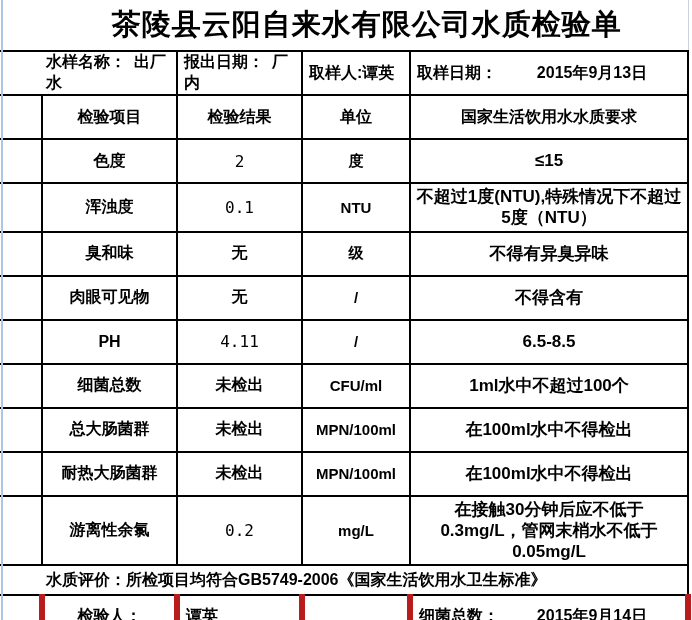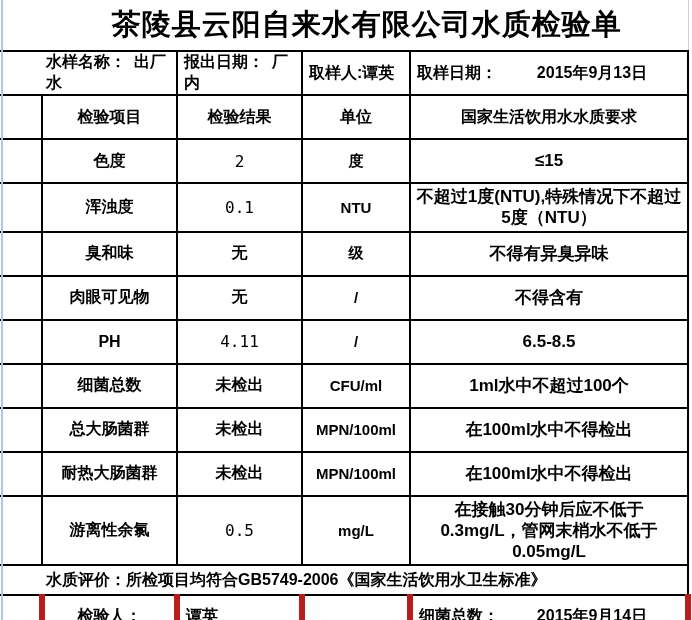--- a/index.html
+++ b/index.html
@@ -196,21 +196,21 @@
     <tr class="data-row">
       <td class="bcell no">8</td>
       <td class="bcell item">耐热大肠菌群</td>
       <td class="bcell result">未检出</td>
       <td class="bcell unit">MPN/100ml</td>
       <td class="bcell req">在100ml水中不得检出</td>
     </tr>
     <tr class="data-row">
       <td class="bcell no">9</td>
       <td class="bcell item">游离性余氯</td>
-      <td class="bcell result num">0.5</td>
+      <td class="bcell result num">0.2</td>
       <td class="bcell unit">mg/L</td>
       <td class="bcell req">在接触30分钟后应不低于0.3mg/L，管网末梢水不低于0.05mg/L</td>
     </tr>
 
     <tr class="eval-row">
       <td colspan="5" class="bcell eval-cell">
         <span class="lbl">水质评价：</span><span>所检项目均符合GB5749-2006《国家生活饮用水卫生标准》</span>
       </td>
     </tr>
 

